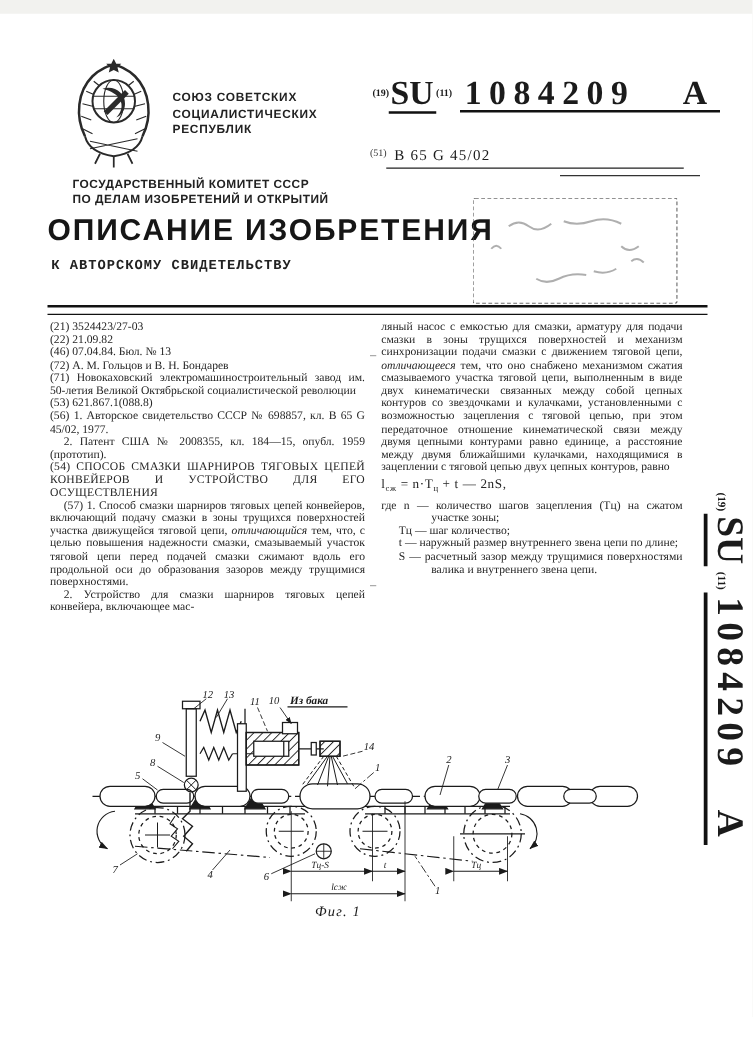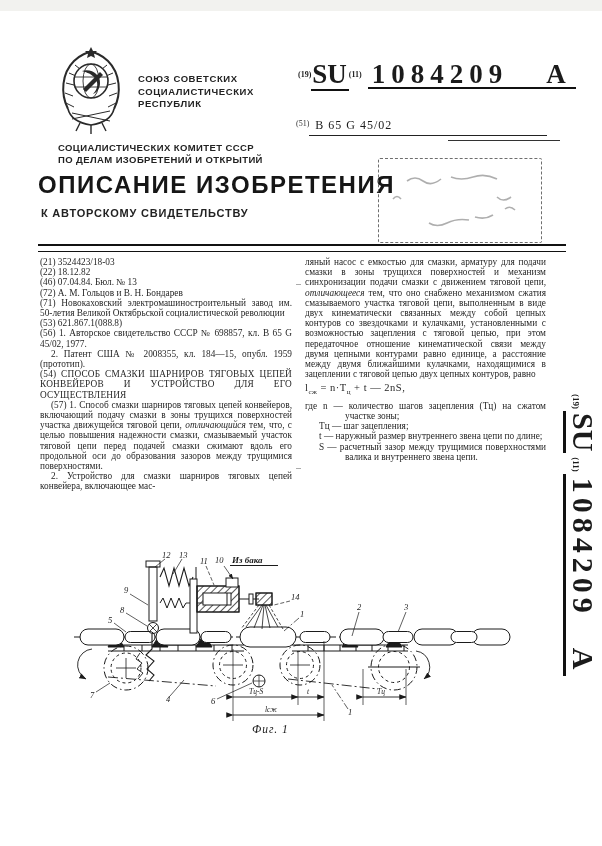--- a/index.html
+++ b/index.html
@@ -39,21 +39,21 @@
     border-bottom:1.5px solid #222;min-width:232px;padding:0 0 2px 6px;
   }
   .rule-faint{position:absolute;left:448px;top:129px;width:112px;border-bottom:1.5px solid #333;}
   .doc-title{
     position:absolute;left:38px;top:160px;
     font-family:"Liberation Sans",sans-serif;font-weight:bold;
     font-size:24px;letter-spacing:1.5px;color:#161616;
   }
   .doc-subtitle{
     position:absolute;left:41px;top:196px;
-    font-family:Liberation Sans, sans-serif;font-weight:bold;
+    font-family:Liberation Mono, monospace;font-weight:bold;
     font-size:11px;letter-spacing:.8px;color:#222;
   }
   .stamp{
     position:absolute;left:378px;top:147px;width:162px;height:83px;
     border:1.5px dashed #555;border-radius:2px;opacity:.85;
   }
   .dbl-rule{
     position:absolute;left:38px;top:233px;width:528px;height:5px;
     border-top:2.5px solid #111;border-bottom:1.5px solid #111;
   }
@@ -127,21 +127,21 @@
     </g>
   </svg>
 
   <div class="union">
     <div>СОЮЗ СОВЕТСКИХ</div>
     <div>СОЦИАЛИСТИЧЕСКИХ</div>
     <div>РЕСПУБЛИК</div>
   </div>
 
   <div class="committee">
-    <div>СОЦИАЛИСТИЧЕСКИХ КОМИТЕТ СССР</div>
+    <div>ГОСУДАРСТВЕННЫЙ КОМИТЕТ СССР</div>
     <div>ПО ДЕЛАМ ИЗОБРЕТЕНИЙ И ОТКРЫТИЙ</div>
   </div>
 
   <div class="pub-line">
     <span class="code-tiny">(19)</span><span class="su">SU</span><span class="code-tiny">(11)</span><span class="numline"><span class="pubnum">1084209</span><span class="kind">A</span></span>
   </div>
 
   <div class="ipc-wrap">
     <span class="ipc-code">(51)</span><span class="ipc-val">В 65 G 45/02</span>
   </div>
@@ -157,37 +157,37 @@
         <path d="M14,40 q4,-5 8,0 M118,38 q6,6 14,0 M126,50 q5,-4 10,1"></path>
         <path d="M50,64 q8,5 18,0 t22,-3 M96,58 q10,3 18,-2"></path>
       </g>
     </svg>
   </div>
 
   <div class="dbl-rule"></div>
 
   <div class="cols">
     <div class="col-l">
-      <p class="ref">(21) 3524423/18-03</p>
-      <p class="ref">(22) 18.12.82</p>
+      <p class="ref">(21) 3524423/27-03</p>
+      <p class="ref">(22) 21.09.82</p>
       <p class="ref">(46) 07.04.84. Бюл. № 13</p>
       <p class="ref">(72) А. М. Гольцов и В. Н. Бондарев</p>
       <p class="ref">(71) Новокаховский электромашиностроительный завод им. 50-летия Великой Октябрьской социалистической революции</p>
       <p class="ref">(53) 621.867.1(088.8)</p>
       <p class="ref">(56) 1. Авторское свидетельство СССР № 698857, кл. В 65 G 45/02, 1977.</p>
       <p class="ref indent">2. Патент США № 2008355, кл. 184—15, опубл. 1959 (прототип).</p>
       <p class="title54">(54) СПОСОБ СМАЗКИ ШАРНИРОВ ТЯГОВЫХ ЦЕПЕЙ КОНВЕЙЕРОВ И УСТРОЙСТВО ДЛЯ ЕГО ОСУЩЕСТВЛЕНИЯ</p>
       <p class="indent"><span>(57) 1. Способ смазки шарниров тяговых цепей конвейеров, включающий подачу смазки в зоны трущихся поверхностей участка движущейся тяговой цепи, </span><i>отличающийся</i><span> тем, что, с целью повышения надежности смазки, смазываемый участок тяговой цепи перед подачей смазки сжимают вдоль его продольной оси до образования зазоров между трущимися поверхностями.</span></p>
       <p class="indent">2. Устройство для смазки шарниров тяговых цепей конвейера, включающее мас-</p>
     </div>
     <div class="col-r">
       <p><span>ляный насос с емкостью для смазки, арматуру для подачи смазки в зоны трущихся поверхностей и механизм синхронизации подачи смазки с движением тяговой цепи, </span><i>отличающееся</i><span> тем, что оно снабжено механизмом сжатия смазываемого участка тяговой цепи, выполненным в виде двух кинематически связанных между собой цепных контуров со звездочками и кулачками, установленными с возможностью зацепления с тяговой цепью, при этом передаточное отношение кинематической связи между двумя цепными контурами равно единице, а расстояние между двумя ближайшими кулачками, находящимися в зацеплении с тяговой цепью двух цепных контуров, равно</span></p>
       <p class="formula"><span>l</span><sub>сж</sub><span> = n·Т</span><sub>ц</sub><span> + t — 2nS,</span></p>
       <p class="where">где n — количество шагов зацепления (Тц) на сжатом участке зоны;</p>
-      <p class="where-def">Тц — шаг зацепления;</p>
+      <p class="where-def">Тц — шаг количество;</p>
       <p class="where-def">t — наружный размер внутреннего звена цепи по длине;</p>
       <p class="where-def">S — расчетный зазор между трущимися поверхностями валика и внутреннего звена цепи.</p>
     </div>
   </div>
 
   <div class="gap-dash" style="left:296px;top:273px;"></div>
   <div class="gap-dash" style="left:296px;top:457px;"></div>
 
   <div class="sidebar">
     <span class="sb-code">(19)</span>

